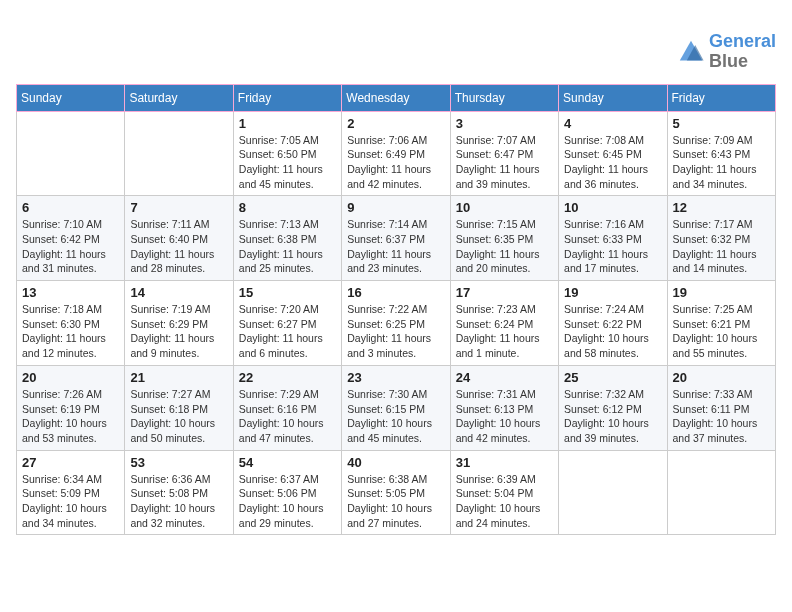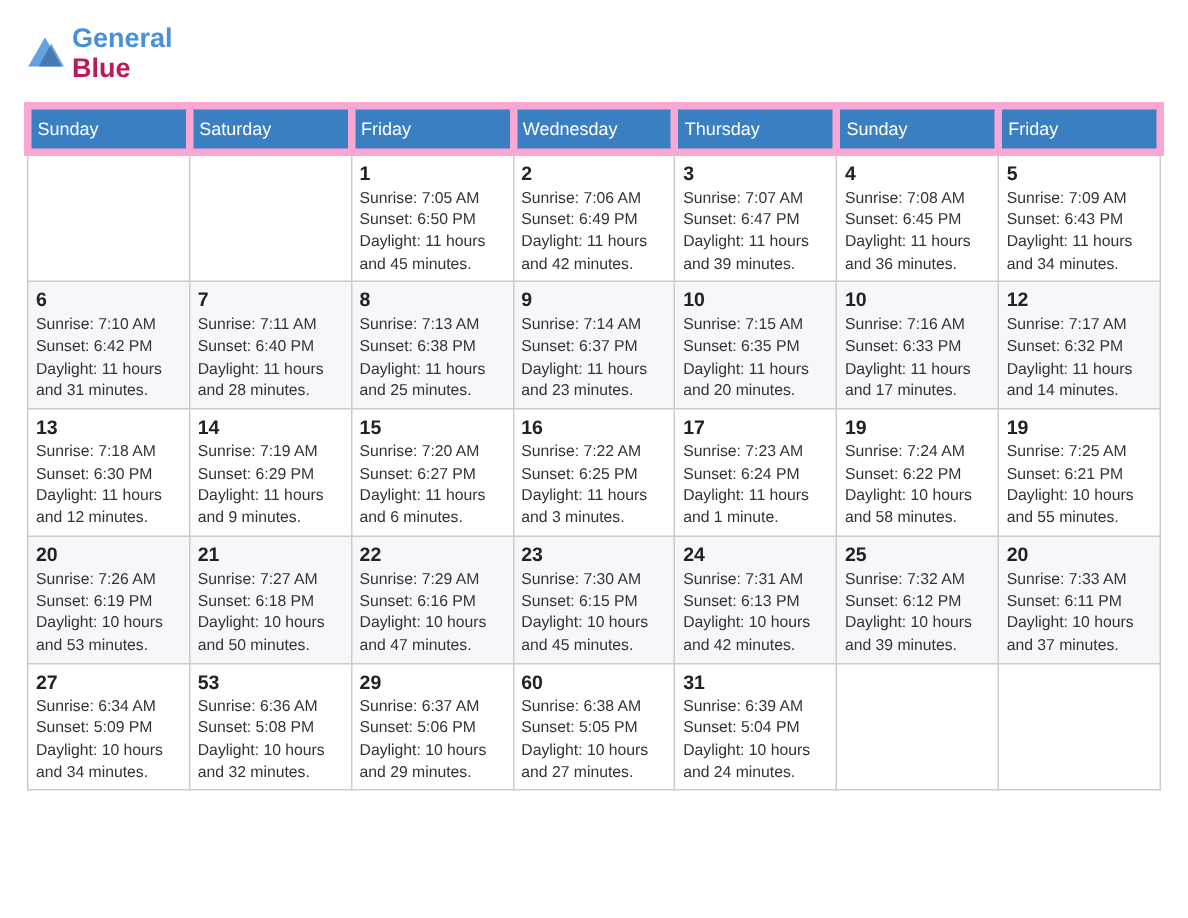--- a/index.html
+++ b/index.html
@@ -5,23 +5,24 @@
     * { box-sizing: border-box; margin: 0; padding: 0; }
     body {
       font-family: Arial, sans-serif;
       background: #fff;
       width: 792px;
       min-height: 612px;
       padding: 16px;
     }
     .header {
       display: flex;
-      justify-content: flex-start;
+      justify-content: flex-end;
       align-items: flex-start;
       margin-bottom: 12px;
+      margin-top: 16px;
     }
     .logo {
       display: flex;
       align-items: center;
       gap: 4px;
     }
     .logo-text {
       font-size: 18px;
       font-weight: bold;
       color: #333;
@@ -51,21 +52,21 @@
       border-collapse: collapse;
       font-size: 10.5px;
     }
     .calendar th {
       background-color: #3a7fc1;
       color: #fff;
       padding: 6px 4px;
       text-align: left;
       font-size: 12px;
       font-weight: normal;
-      border: 5px solid #f9a8d4;
+      border: 1px solid #f9a8d4;
     }
     .calendar td {
       border: 1px solid #ccc;
       vertical-align: top;
       padding: 4px 5px;
       width: 108px;
       min-height: 72px;
       background: #fff;
     }
     .calendar tr:nth-child(even) td {
@@ -93,21 +94,21 @@
 <body>
 
 <div class="header">
   <div class="logo">
     <svg class="logo-icon" viewBox="0 0 40 40" xmlns="http://www.w3.org/2000/svg">
       <polygon points="20,4 36,32 4,32" fill="#4a90d9" opacity="0.85"></polygon>
       <polygon points="26,10 38,32 14,32" fill="#2a6099" opacity="0.6"></polygon>
     </svg>
     <div class="logo-text">
       <div><span>General</span></div>
-      <div><span style="color:#be185d">Blue</span></div>
+      <div><span style="color:#737373">Blue</span></div>
     </div>
   </div>
   <div class="title-block">
     <div class="month-title"></div>
     <div class="location"></div>
   </div>
 </div>
 
 <table class="calendar">
   <thead>
@@ -239,25 +240,25 @@
       <tr>
         <td>
           <span class="day-number">27</span>
           <div class="day-info">Sunrise: 6:34 AM<br>Sunset: 5:09 PM<br>Daylight: 10 hours and 34 minutes.</div>
         </td>
         <td>
           <span class="day-number">53</span>
           <div class="day-info">Sunrise: 6:36 AM<br>Sunset: 5:08 PM<br>Daylight: 10 hours and 32 minutes.</div>
         </td>
         <td>
-          <span class="day-number">29</span>
+          <span class="day-number">54</span>
           <div class="day-info">Sunrise: 6:37 AM<br>Sunset: 5:06 PM<br>Daylight: 10 hours and 29 minutes.</div>
         </td>
         <td>
-          <span class="day-number">60</span>
+          <span class="day-number">40</span>
           <div class="day-info">Sunrise: 6:38 AM<br>Sunset: 5:05 PM<br>Daylight: 10 hours and 27 minutes.</div>
         </td>
         <td>
           <span class="day-number">31</span>
           <div class="day-info">Sunrise: 6:39 AM<br>Sunset: 5:04 PM<br>Daylight: 10 hours and 24 minutes.</div>
         </td>
         <td class="empty"></td>
         <td class="empty"></td>
       </tr>
     </tbody>

